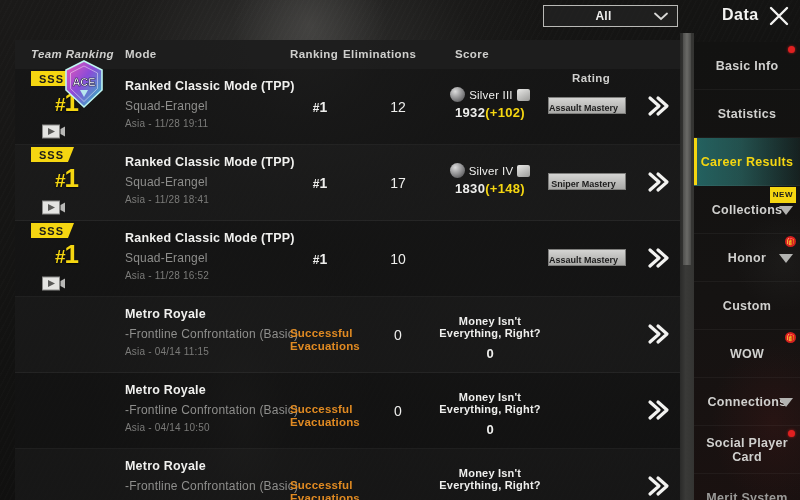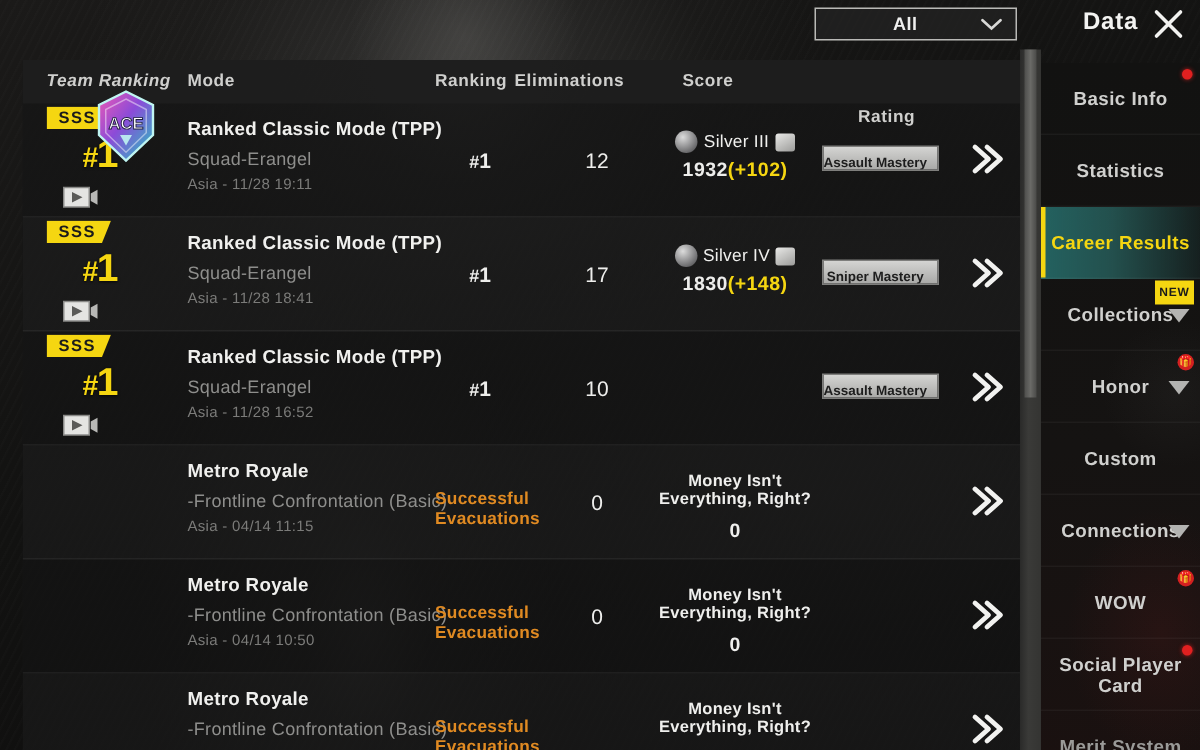--- a/index.html
+++ b/index.html
@@ -475,28 +475,28 @@
       </div>
       <div class="nav-item">
         <span>Honor</span>
         <span class="nav-caret"></span>
         <span class="badge-circ">🎁</span>
       </div>
       <div class="nav-item">
         <span>Custom</span>
       </div>
       <div class="nav-item">
+        <span>WOW</span>
+        <span class="badge-circ">🎁</span>
+      </div>
+      <div class="nav-item">
         <span>Connections</span>
         <span class="nav-caret"></span>
       </div>
       <div class="nav-item">
-        <span>WOW</span>
-        <span class="badge-circ">🎁</span>
-      </div>
-      <div class="nav-item">
         <span>Social Player Card</span>
         <span class="dot-red"></span>
       </div>
       <div class="nav-item partial">
         <span>Merit System</span>
       </div>
     </div>
 
 </div>
 

